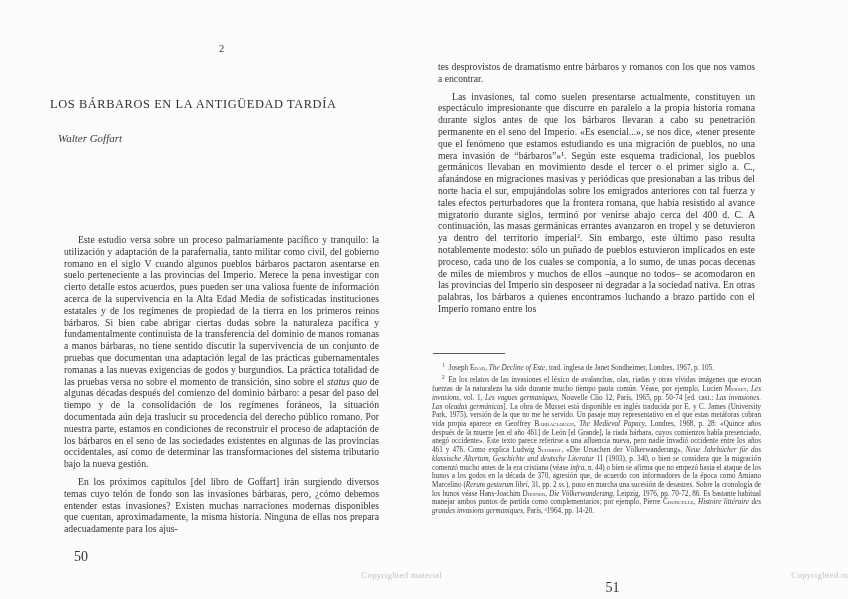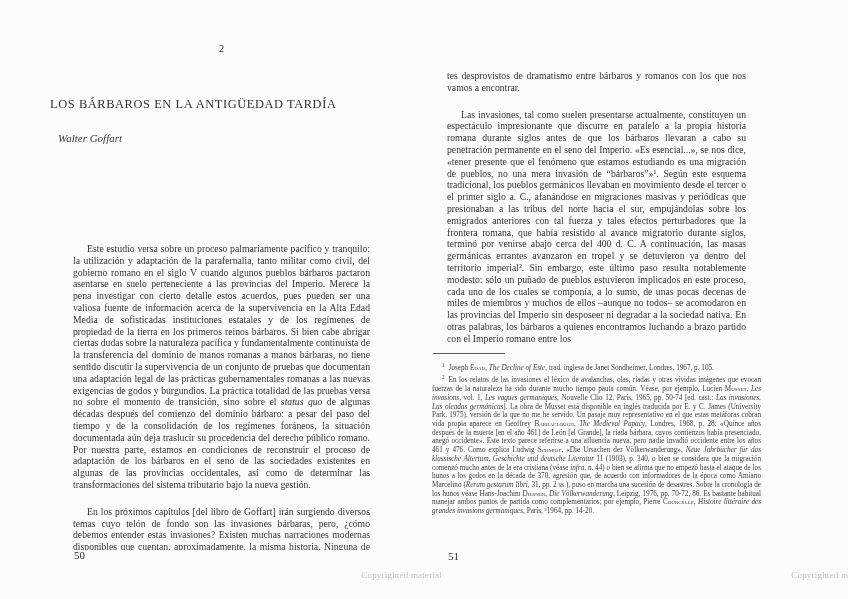--- a/index.html
+++ b/index.html
@@ -26,44 +26,44 @@
     position:absolute;left:58px;top:132px;width:327px;
     text-align:left;font-style:italic;font-size:11px;color:#3a3a3a;
   }
   .body-block{
     position:absolute;overflow:hidden;
     text-align:justify;
     font-size:9.7px;line-height:11.8px;color:#333;
   }
   #left-body{left:58px;top:228px;width:327px;height:322px;}
   #right-body{left:432px;top:55px;width:329px;height:294px;}
-  .para{margin:15px;}
+  .para{margin:6px;}
   .para.indent{text-indent:14px;}
   .it{font-style:italic;}
   .sc{font-variant:small-caps;}
   
   .fn-rule{
     position:absolute;left:433px;top:353px;width:72px;height:0;
     border-top:1px solid #5a5a5a;
   }
   #right-footnotes{
     position:absolute;left:432px;top:361px;width:329px;height:188px;
     overflow:hidden;text-align:justify;
     font-size:7.2px;line-height:8.7px;color:#3c3c3c;
   }
   .fn{margin:0;text-indent:10px;}
   .fnm{
     font-size:5.2px;vertical-align:super;margin-right:4px;
   }
   
   .pagenum{
-    position:absolute;font-size:11px;color:#333;padding-left:16px;
+    position:absolute;font-size:14px;color:#333;padding-left:16px;
   }
   #pagenum-left{left:58px;top:549px;}
-  #pagenum-right{left:432px;top:550px;width:329px;text-align:left;}
+  #pagenum-right{left:432px;top:580px;width:329px;text-align:center;}
   .watermark{
     position:absolute;top:570px;width:220px;text-align:right;
     font-family:Liberation Serif, serif;
     font-size:9px;color:#c3c3c0;letter-spacing:0.2px;
   }
   #watermark-left{left:222px;}
   #watermark-right{left:652px;}
 </style>
 </head>
 <body>

